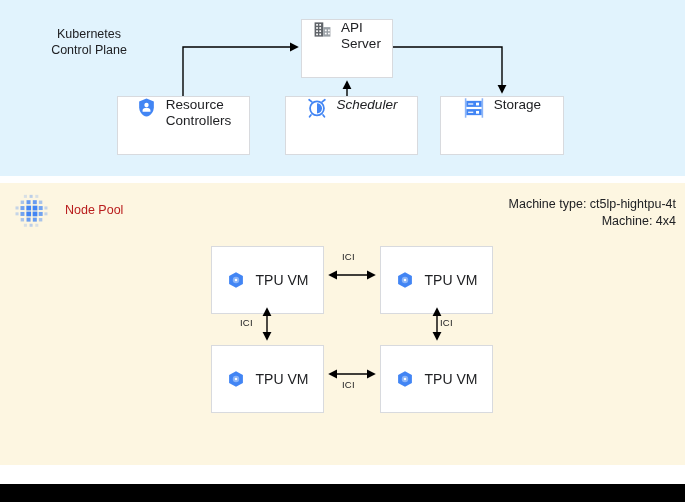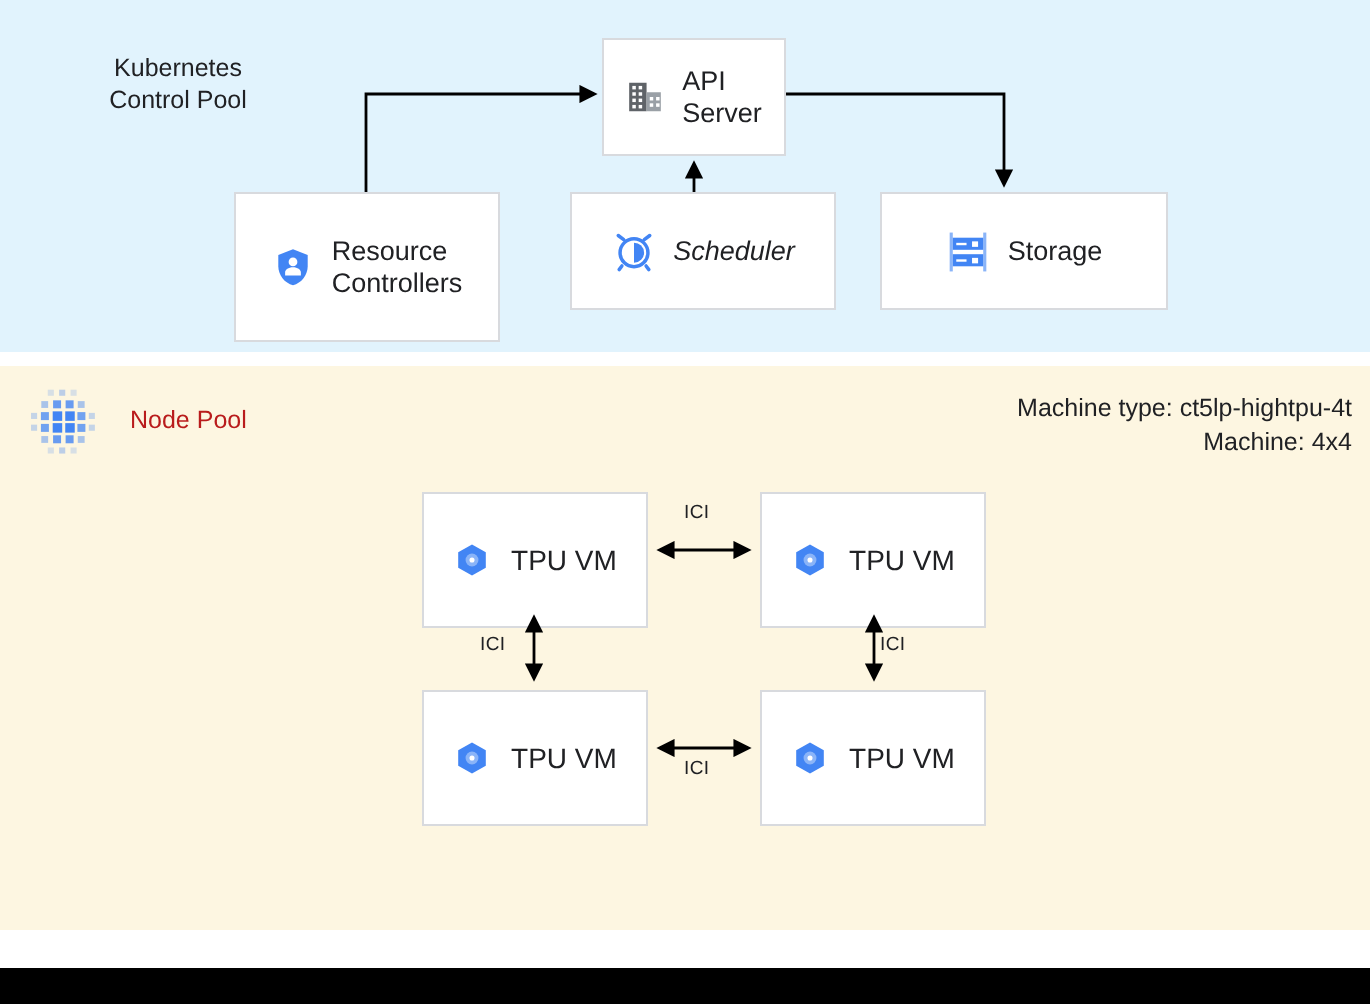--- a/index.html
+++ b/index.html
@@ -59,33 +59,33 @@
     color: #202124;
     margin-left: 43px;
   }
 
   
   .node-box {
     position: absolute;
     background: #ffffff;
     border: 1px solid #d8dade;
     display: flex;
-    align-items: center;
+    align-items: flex-start;
     justify-content: center;
     gap: 9px;
     font-size: 13.5px;
     color: #202124;
     line-height: 16px;
   }
   .node-box .node-label { white-space: pre-line; }
 
   #api-server-box   { left: 301px; top: 19px;  width: 92px;  height: 59px; }
-  #resource-ctrl-box{ left: 117px; top: 96px;  width: 133px; height: 75px; }
+  #resource-ctrl-box{ left: 117px; top: 96px;  width: 133px; height: 59px; }
   #scheduler-box    { left: 285px; top: 96px;  width: 133px; height: 59px; font-style: italic; }
-  #storage-box      { left: 440px; top: 96px;  width: 144px; height: 59px; }
+  #storage-box      { left: 440px; top: 96px;  width: 124px; height: 59px; }
 
   .tpu-box {
     position: absolute;
     background: #ffffff;
     border: 1px solid #d8dade;
     display: flex;
     align-items: center;
     justify-content: center;
     gap: 11px;
     font-size: 14px;
@@ -120,21 +120,21 @@
   #ici-right  { left: 440px; top: 317px; }
 </style>
 </head>
 <body>
 
 <div id="canvas">
 
   <div class="panel" id="control-plane-panel"></div>
 
   <div id="control-plane-title">Kubernetes
-Control Pool</div>
+Control Plane</div>
 
   <div class="node-box" id="api-server-box">
     <span class="icon">
       <svg width="19" height="19" viewBox="0 0 24 24">
         <path d="M2 3h11v18H2z" fill="#5f6368"></path>
         <path d="M13 9h9v12h-9z" fill="#9aa0a6"></path>
         <g fill="#ffffff">
           <rect x="4" y="5" width="2.2" height="2.2"></rect>
           <rect x="8" y="5" width="2.2" height="2.2"></rect>
           <rect x="4" y="9" width="2.2" height="2.2"></rect>

